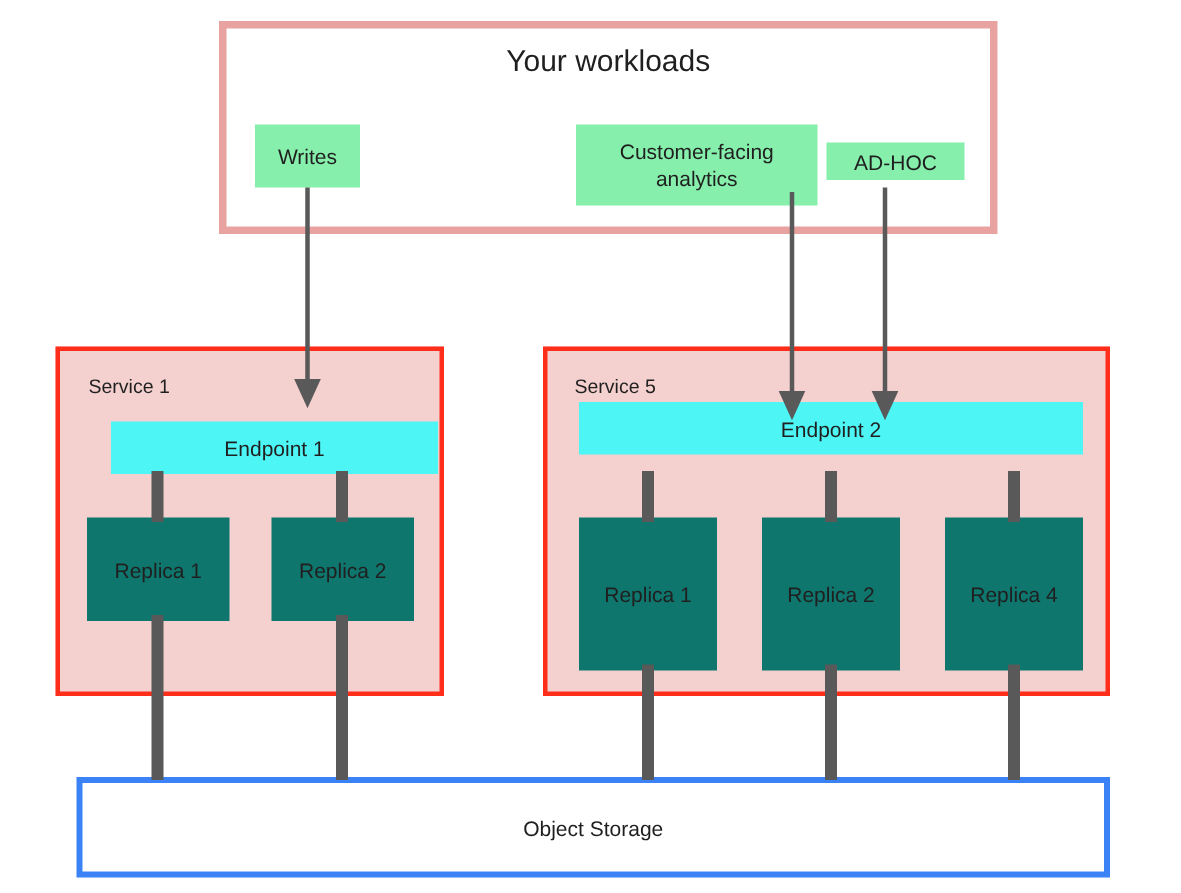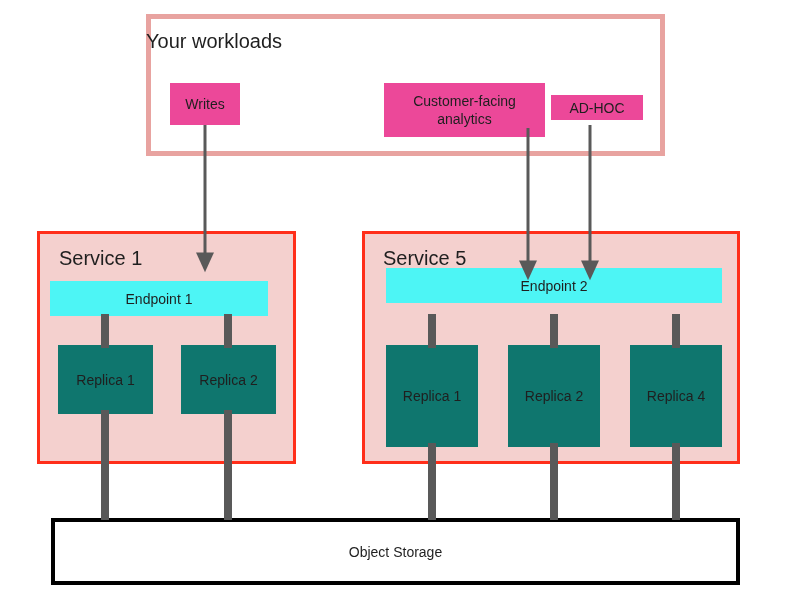--- a/index.html
+++ b/index.html
@@ -26,66 +26,66 @@
   
   .workloads-box {
     left: 146px; top: 14px;
     width: 519px; height: 142px;
     border: 5px solid #E8A3A0;
     background: #ffffff;
   }
   .workloads-title {
     left: 146px; top: 28px;
     width: 519px;
-    text-align: left;
+    text-align: center;
     font-size: 20px;
     line-height: 26px;
     color: #1f1f1f;
   }
 
   
   .chip {
-    background: #ec4899;
+    background: #86efac;
     color: #1f1f1f;
     font-size: 14px;
     display: flex;
     align-items: center;
     justify-content: center;
     text-align: center;
     line-height: 18px;
   }
   .chip-writes   { left: 170px; top: 83px;  width: 70px;  height: 42px; }
   .chip-analytics{ left: 384px; top: 83px;  width: 161px; height: 54px; }
   .chip-adhoc    { left: 551px; top: 83px;  width: 92px;  height: 25px; margin-top: 12px; }
 
   
   .service-box {
     border: 3px solid #FF2E1A;
     background: #F4D0CE;
   }
   .service-1 { left: 37px;  top: 231px; width: 259px; height: 233px; }
   .service-2 { left: 362px; top: 231px; width: 378px; height: 233px; }
   .service-label {
-    font-size: 20px;
+    font-size: 13px;
     line-height: 24px;
     color: #1f1f1f;
   }
   .service-1-label { left: 59px;  top: 246px; }
   .service-2-label { left: 383px; top: 246px; }
 
   
   .endpoint {
     background: #4DF5F5;
     color: #1f1f1f;
     font-size: 14px;
     display: flex;
     align-items: center;
     justify-content: center;
   }
-  .endpoint-1 { left: 50px;  top: 281px; width: 218px; height: 35px; }
+  .endpoint-1 { left: 74px;  top: 281px; width: 218px; height: 35px; }
   .endpoint-2 { left: 386px; top: 268px; width: 336px; height: 35px; }
 
   
   .replica {
     background: #0f766e;
     color: #1f1f1f;
     font-size: 14px;
     display: flex;
     align-items: center;
     justify-content: center;
@@ -93,21 +93,21 @@
   .s1-r1 { left: 58px;  top: 345px; width: 95px; height: 69px; }
   .s1-r2 { left: 181px; top: 345px; width: 95px; height: 69px; }
   .s2-r1 { left: 386px; top: 345px; width: 92px; height: 102px; }
   .s2-r2 { left: 508px; top: 345px; width: 92px; height: 102px; }
   .s2-r3 { left: 630px; top: 345px; width: 92px; height: 102px; }
 
   
   .object-storage {
     left: 51px; top: 518px;
     width: 689px; height: 67px;
-    border: 4px solid #000000;
+    border: 4px solid #3b82f6;
     background: #ffffff;
     display: flex;
     align-items: center;
     justify-content: center;
     font-size: 14px;
     color: #1f1f1f;
   }
 
   
   svg.links {

